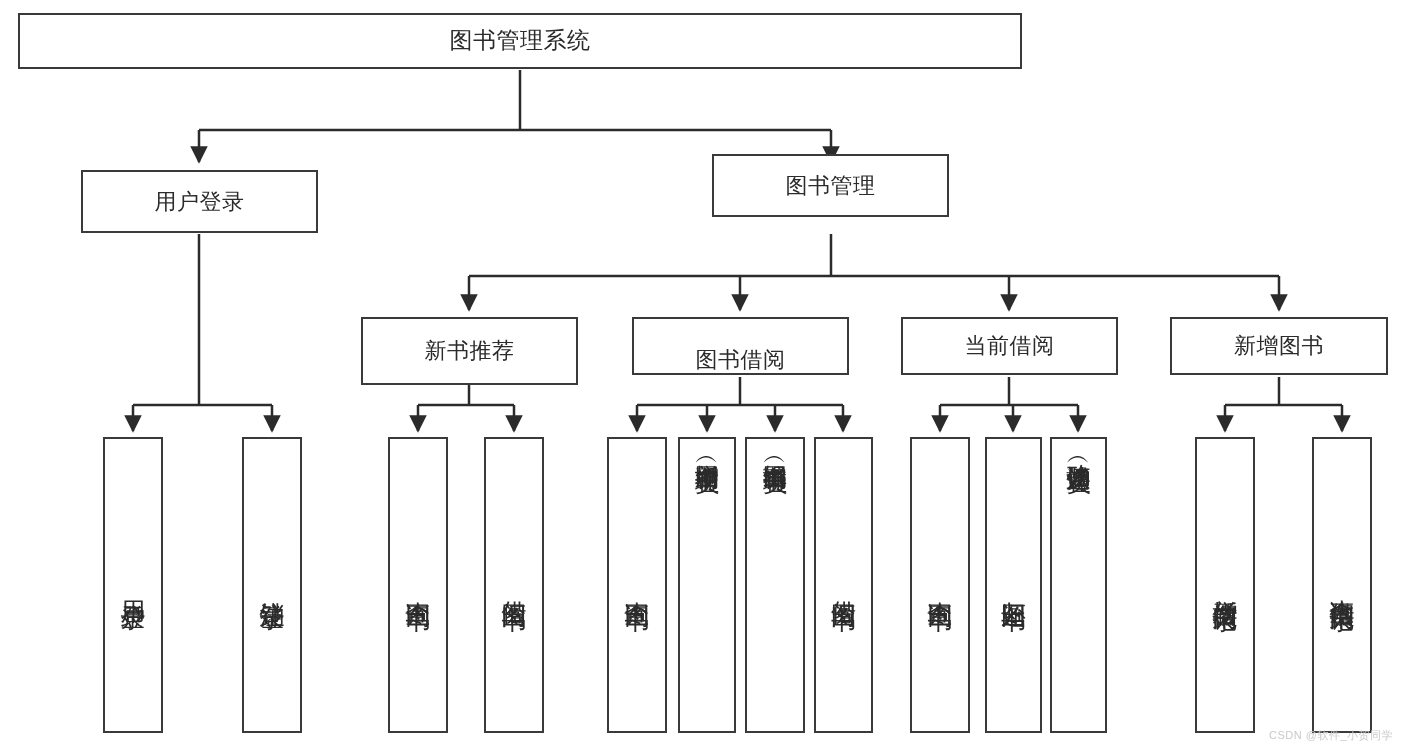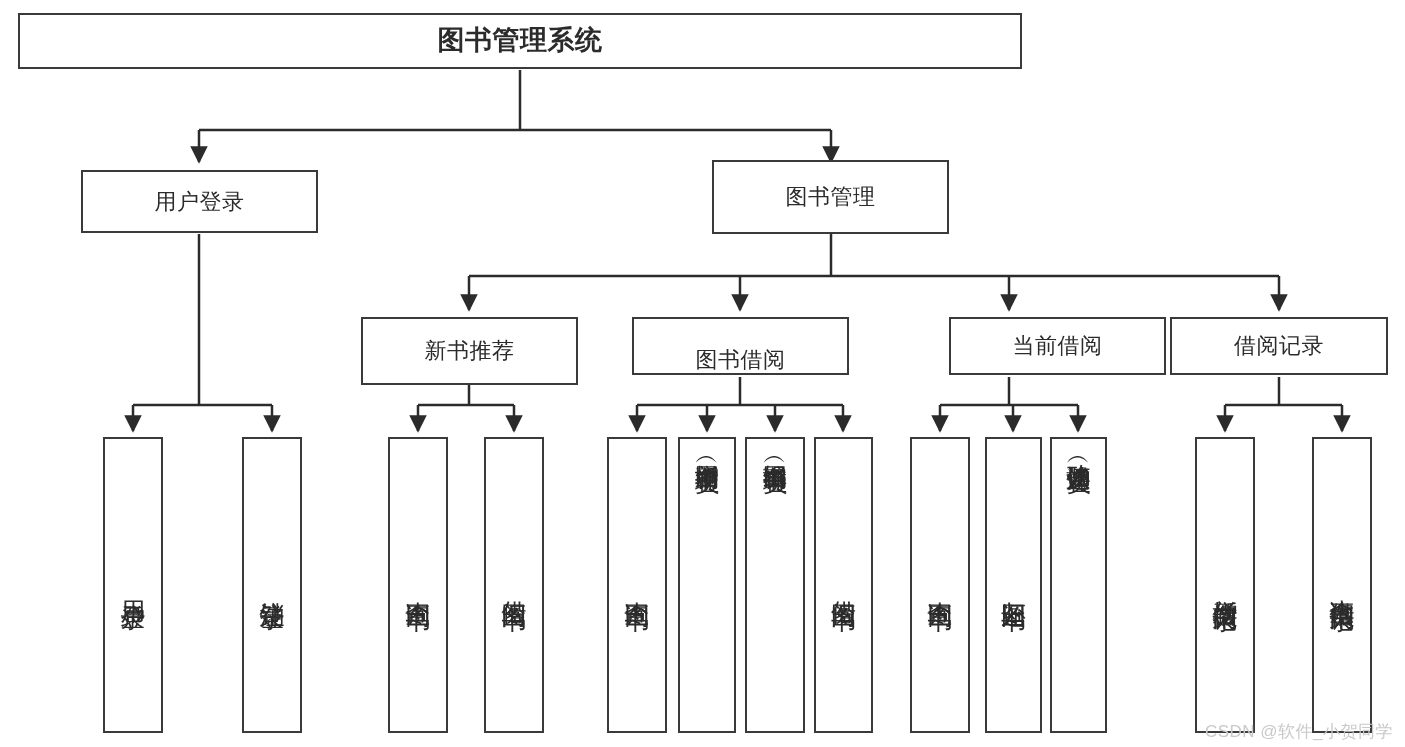--- a/index.html
+++ b/index.html
@@ -38,22 +38,21 @@
   .node .label {
     display: block;
     text-align: center;
     line-height: 1.18;
     letter-spacing: 0.5px;
   }
   .node.horiz .label {
     font-size: 22px;
   }
   .node.root .label {
-    font-size: 27px;
-    font-weight: bold;
+    font-size: 23px;
   }
   .node.vert {
     align-items: flex-start;
     justify-content: center;
     padding-top: 6px;
   }
   .node.vert .label {
     writing-mode: vertical-rl;
     text-orientation: upright;
     font-size: 25px;
@@ -66,21 +65,21 @@
     letter-spacing: 1px;
   }
   .node.vert.center {
     align-items: center;
     padding-top: 0;
   }
   .watermark {
     position: absolute;
     right: 12px;
     bottom: 4px;
-    font-size: 17px;
+    font-size: 11px;
     color: #c9c9c9;
     letter-spacing: 0.5px;
     white-space: nowrap;
   }
 </style>
 </head>
 <body>
 
 <div id="canvas">
 
@@ -134,35 +133,35 @@
     </g>
   </svg>
 
   <div class="node root horiz" style="left:18px; top:13px; width:1004px; height:56px;">
     <span class="label">图书管理系统</span>
   </div>
 
   <div class="node horiz" style="left:81px; top:170px; width:237px; height:63px;">
     <span class="label">用户登录</span>
   </div>
-  <div class="node horiz" style="left:712px; top:160px; width:237px; height:74px;">
+  <div class="node horiz" style="left:712px; top:154px; width:237px; height:63px;">
     <span class="label">图书管理</span>
   </div>
 
   <div class="node horiz" style="left:361px; top:317px; width:217px; height:68px;">
     <span class="label">新书推荐</span>
   </div>
   <div class="node horiz" style="left:632px; top:317px; width:217px; height:58px;align-items:flex-end;">
     <span class="label">图书借阅</span>
   </div>
-  <div class="node horiz" style="left:901px; top:317px; width:217px; height:58px;margin-left:48px;">
+  <div class="node horiz" style="left:901px; top:317px; width:217px; height:58px;">
     <span class="label">当前借阅</span>
   </div>
   <div class="node horiz" style="left:1170px; top:317px; width:218px; height:58px;">
-    <span class="label">借阅记录</span>
+    <span class="label">新增图书</span>
   </div>
 
   <div class="node vert center" style="left:103px; top:437px; width:60px; height:296px;">
     <span class="label">用户登录</span>
   </div>
   <div class="node vert center" style="left:242px; top:437px; width:60px; height:296px;">
     <span class="label">注销登录</span>
   </div>
 
   <div class="node vert center" style="left:388px; top:437px; width:60px; height:296px;">

